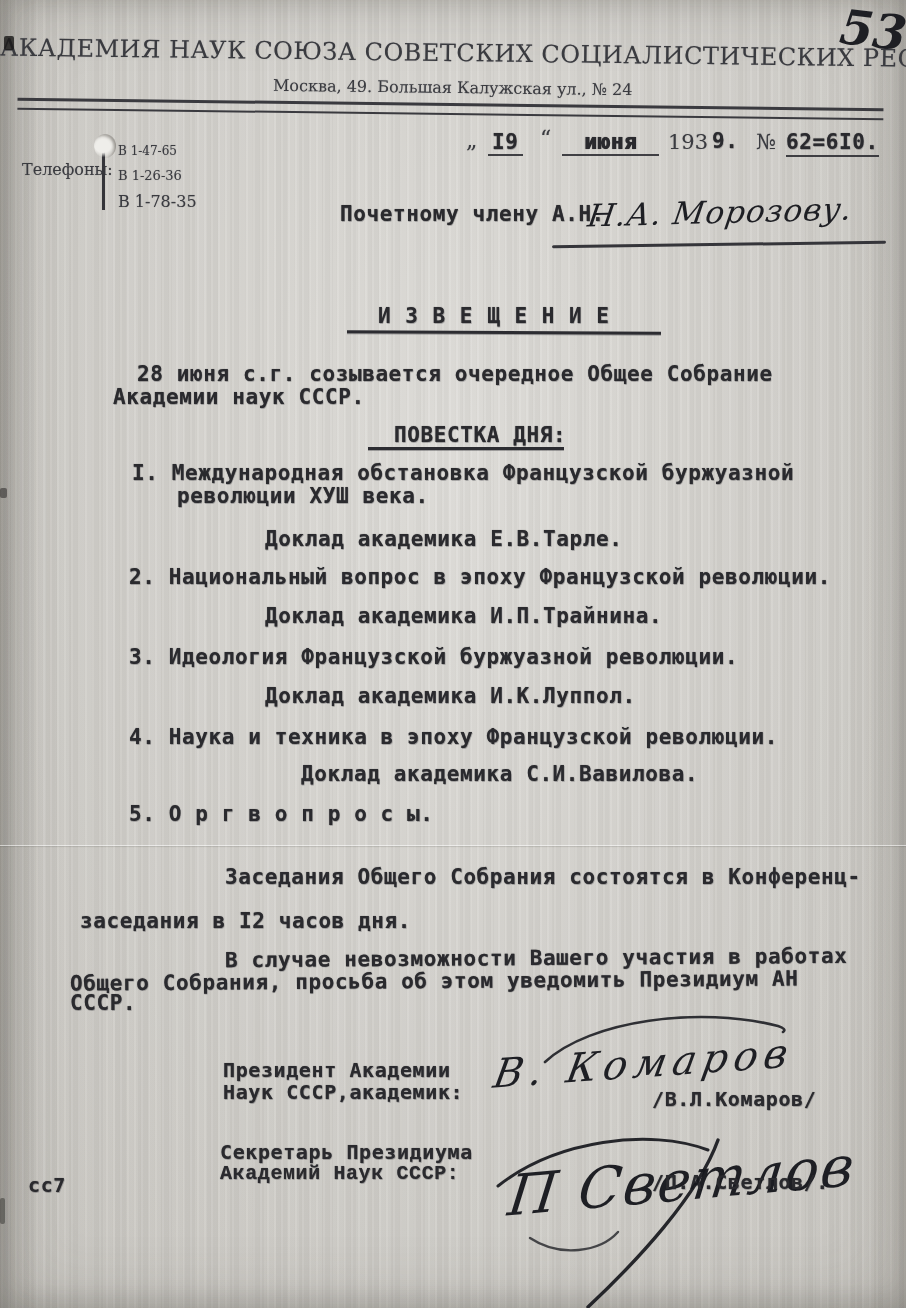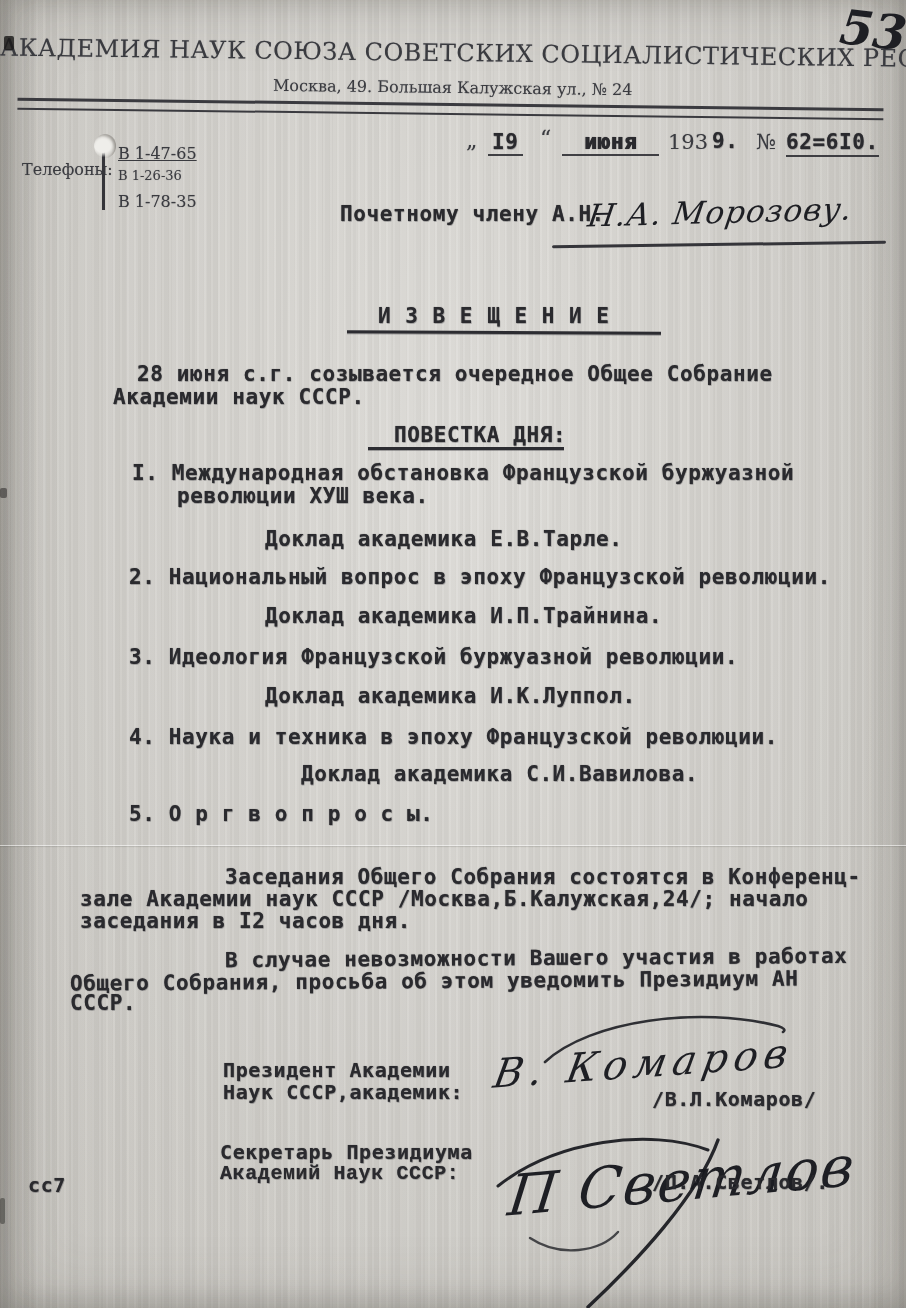--- a/index.html
+++ b/index.html
@@ -61,21 +61,21 @@
 
   <div class="abs" style="left:0;top:0;width:906px;transform:rotate(0.7deg);transform-origin:40px 60px;">
     <div class="printed" style="left:0;right:40px;top:34px;width:880px;text-align:center;font-size:24px;letter-spacing:0.5px;">АКАДЕМИЯ НАУК СОЮЗА СОВЕТСКИХ СОЦИАЛИСТИЧЕСКИХ РЕСПУБЛИК</div>
     <div class="printed" style="left:0;top:73px;width:906px;text-align:center;font-size:16px;">Москва, 49. Большая Калужская ул., № 24</div>
     <div class="abs" style="left:18px;top:98px;width:866px;height:7px;border-top:3px solid #3a3a3f;border-bottom:2px solid #3a3a3f;"></div>
   </div>
 
   <div class="printed" style="left:22px;top:160px;font-size:16px;">Телефоны:</div>
   <div class="rule-line" style="left:102px;top:140px;width:3px;height:70px;"></div>
   <div class="hole" style="left:94px;top:134px;"></div>
-  <div class="printed" style="left:118px;top:144px;font-size:16px;text-decoration:underline;">В 1-47-65</div>
+  <div class="printed" style="left:118px;top:144px;font-size:12px;">В 1-47-65</div>
   <div class="printed" style="left:118px;top:168px;font-size:13px;">В 1-26-36</div>
   <div class="printed" style="left:118px;top:192px;font-size:16px;">В 1-78-35</div>
 
   <div class="printed" style="left:466px;top:128px;font-size:22px;">„</div>
   <div class="typed ul" style="left:488px;top:130px;padding:0 4px;">I9</div>
   <div class="printed" style="left:540px;top:126px;font-size:22px;">“</div>
   <div class="typed ul" style="left:562px;top:130px;padding:0 22px;text-shadow:1px 0 0 #2a2a2e,0 0 1px rgba(25,25,30,0.7);">июня</div>
   <div class="printed" style="left:668px;top:130px;font-size:21px;">193</div>
   <div class="typed" style="left:712px;top:129px;">9.</div>
   <div class="printed" style="left:756px;top:130px;font-size:21px;">№</div>
@@ -105,21 +105,20 @@
   <div class="typed" style="left:265px;top:684px;text-align:center;">Доклад академика И.К.Луппол.</div>
 
   <div class="typed" style="left:129px;top:725px;">4. Наука и техника в эпоху Французской революции.</div>
   <div class="typed" style="left:265px;top:762px;margin-left:36px;">Доклад академика С.И.Вавилова.</div>
 
   <div class="typed" style="left:129px;top:802px;">5. О р г в о п р о с ы.</div>
 
   <div class="crease" style="top:845px;"></div>
 
   <div class="typed" style="left:225px;top:865px;">Заседания Общего Собрания состоятся в Конференц-</div>
-  <div class="typed" style="left:80px;top:887px;">зале Академии наук СССР /Москва,Б.Калужская,24/; начало</div>
   <div class="typed" style="left:80px;top:909px;">заседания в I2 часов дня.</div>
 
   <div class="typed" style="left:225px;top:946px;transform:rotate(-0.4deg);">В случае невозможности Вашего участия в работах</div>
   <div class="typed" style="left:70px;top:969px;transform:rotate(-0.4deg);">Общего Собрания, просьба об этом уведомить Президиум АН</div>
   <div class="typed" style="left:70px;top:991px;">СССР.</div>
 
   <div class="typed small" style="left:223px;top:1058px;">Президент Академии</div>
   <div class="typed small" style="left:223px;top:1080px;">Наук СССР,академик:</div>
   <div class="hand" style="left:494px;top:1040px;font-size:40px;letter-spacing:6px;transform:rotate(-4deg) skewX(-14deg);">В. Комаров</div>
   <div class="typed small" style="left:652px;top:1087px;">/В.Л.Комаров/</div>

